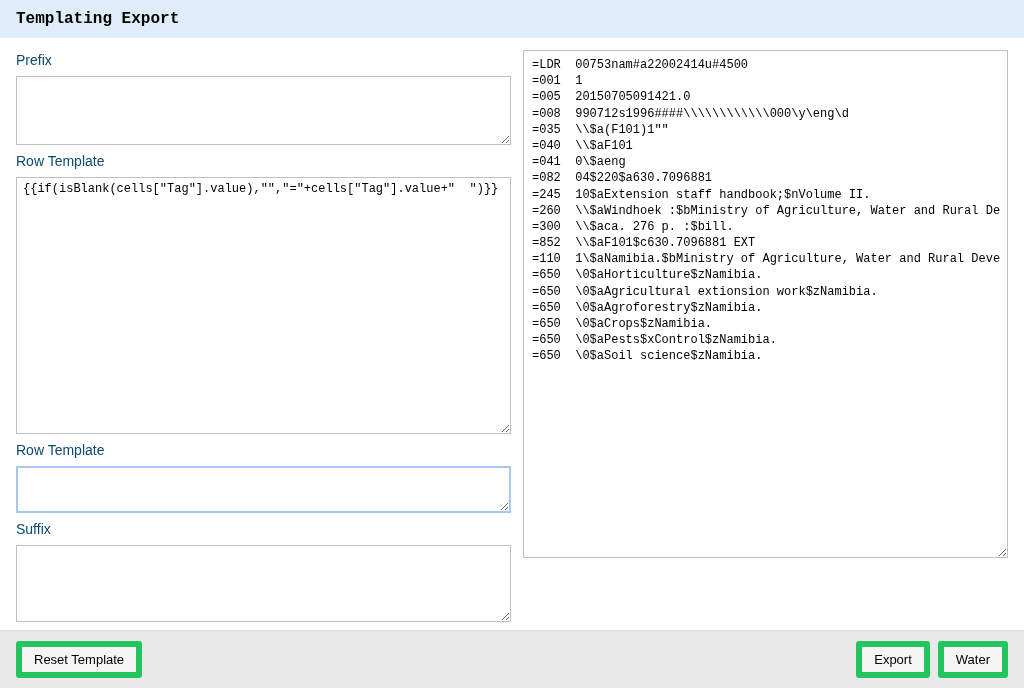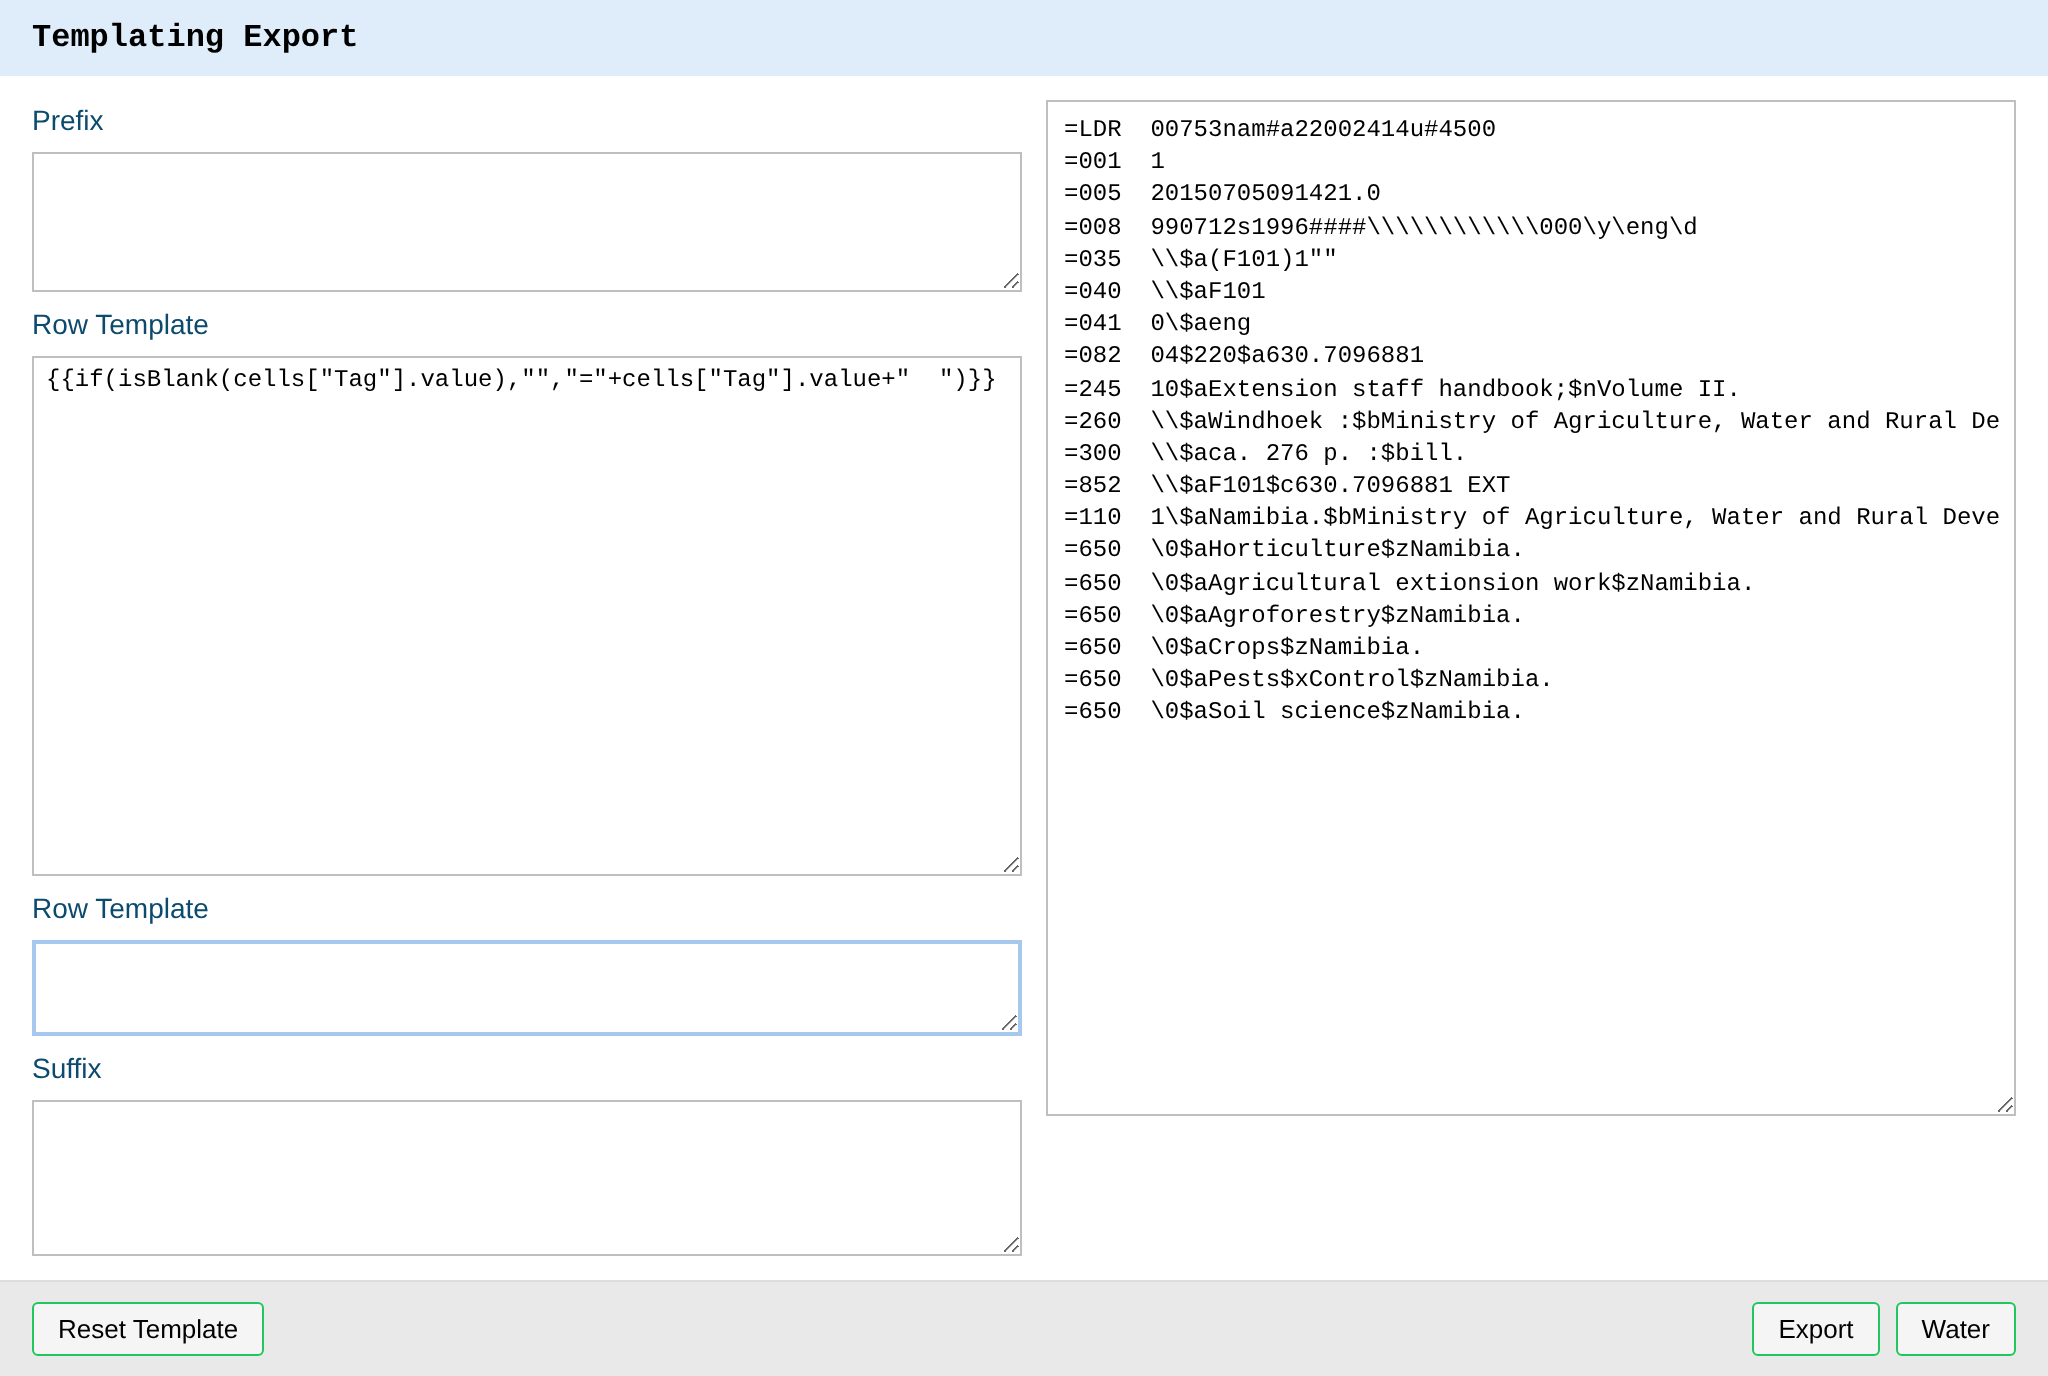--- a/index.html
+++ b/index.html
@@ -97,21 +97,21 @@
     .footer-right {
       display: flex;
       gap: 8px;
       padding-left: 30px;
     }
     button {
       font-family: Arial, Helvetica, sans-serif;
       font-size: 13px;
       padding: 5px 12px;
       background: #f5f5f5;
-      border: 1px solid #22c55e;
+      border: 6px solid #22c55e;
       border-radius: 3px;
       cursor: pointer;
     }
   </style>
 </head>
 <body>
 
 <div class="header">
   <span>Templating Export</span>
 </div>

